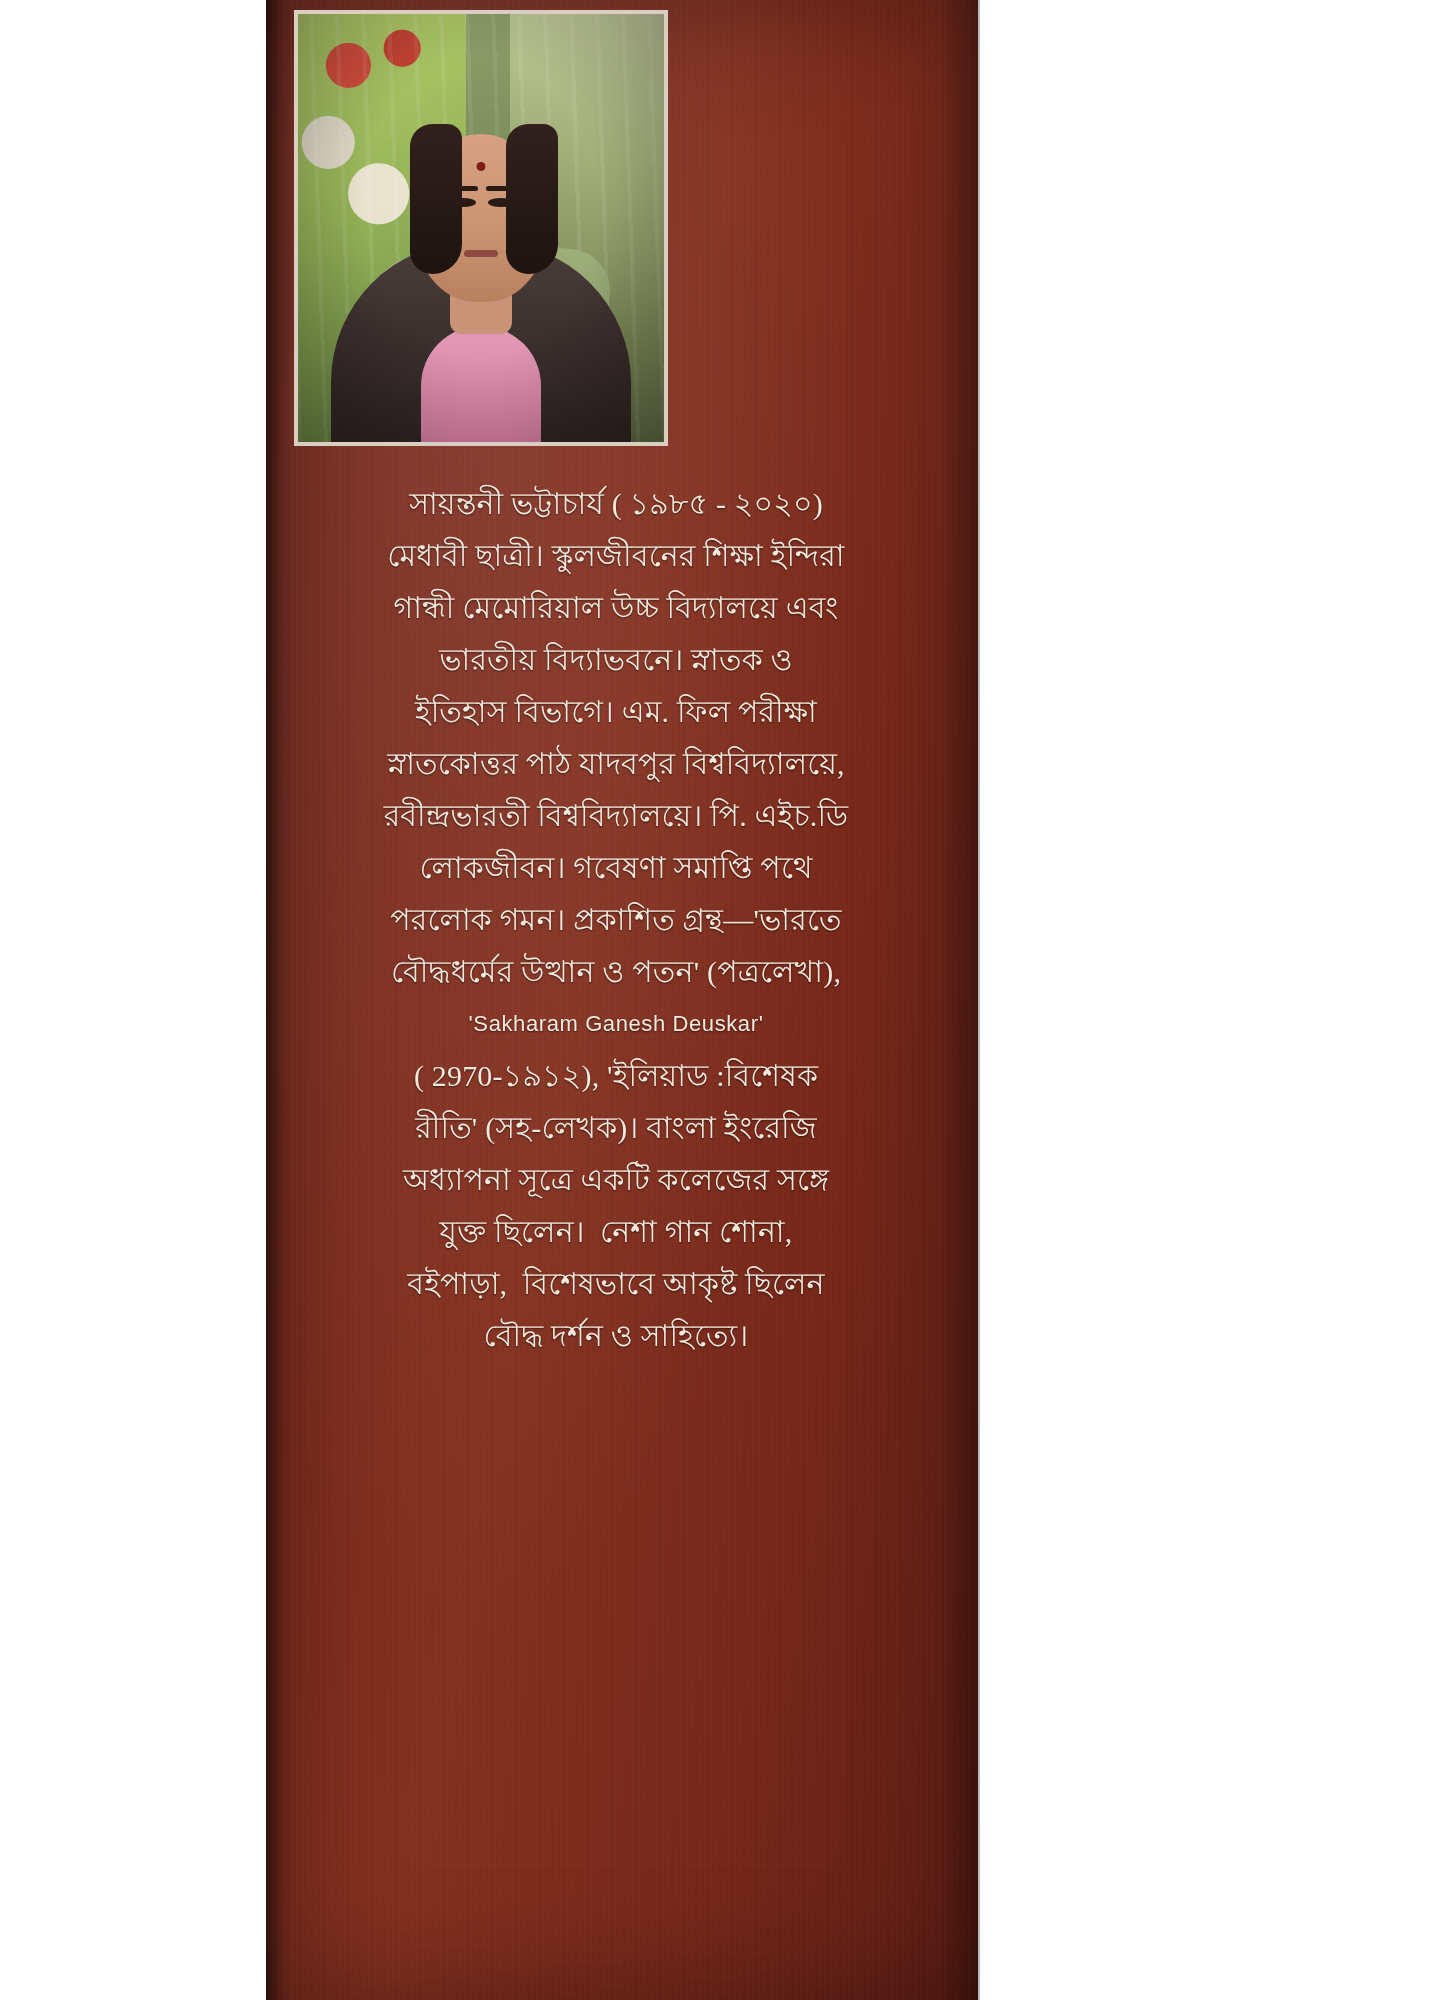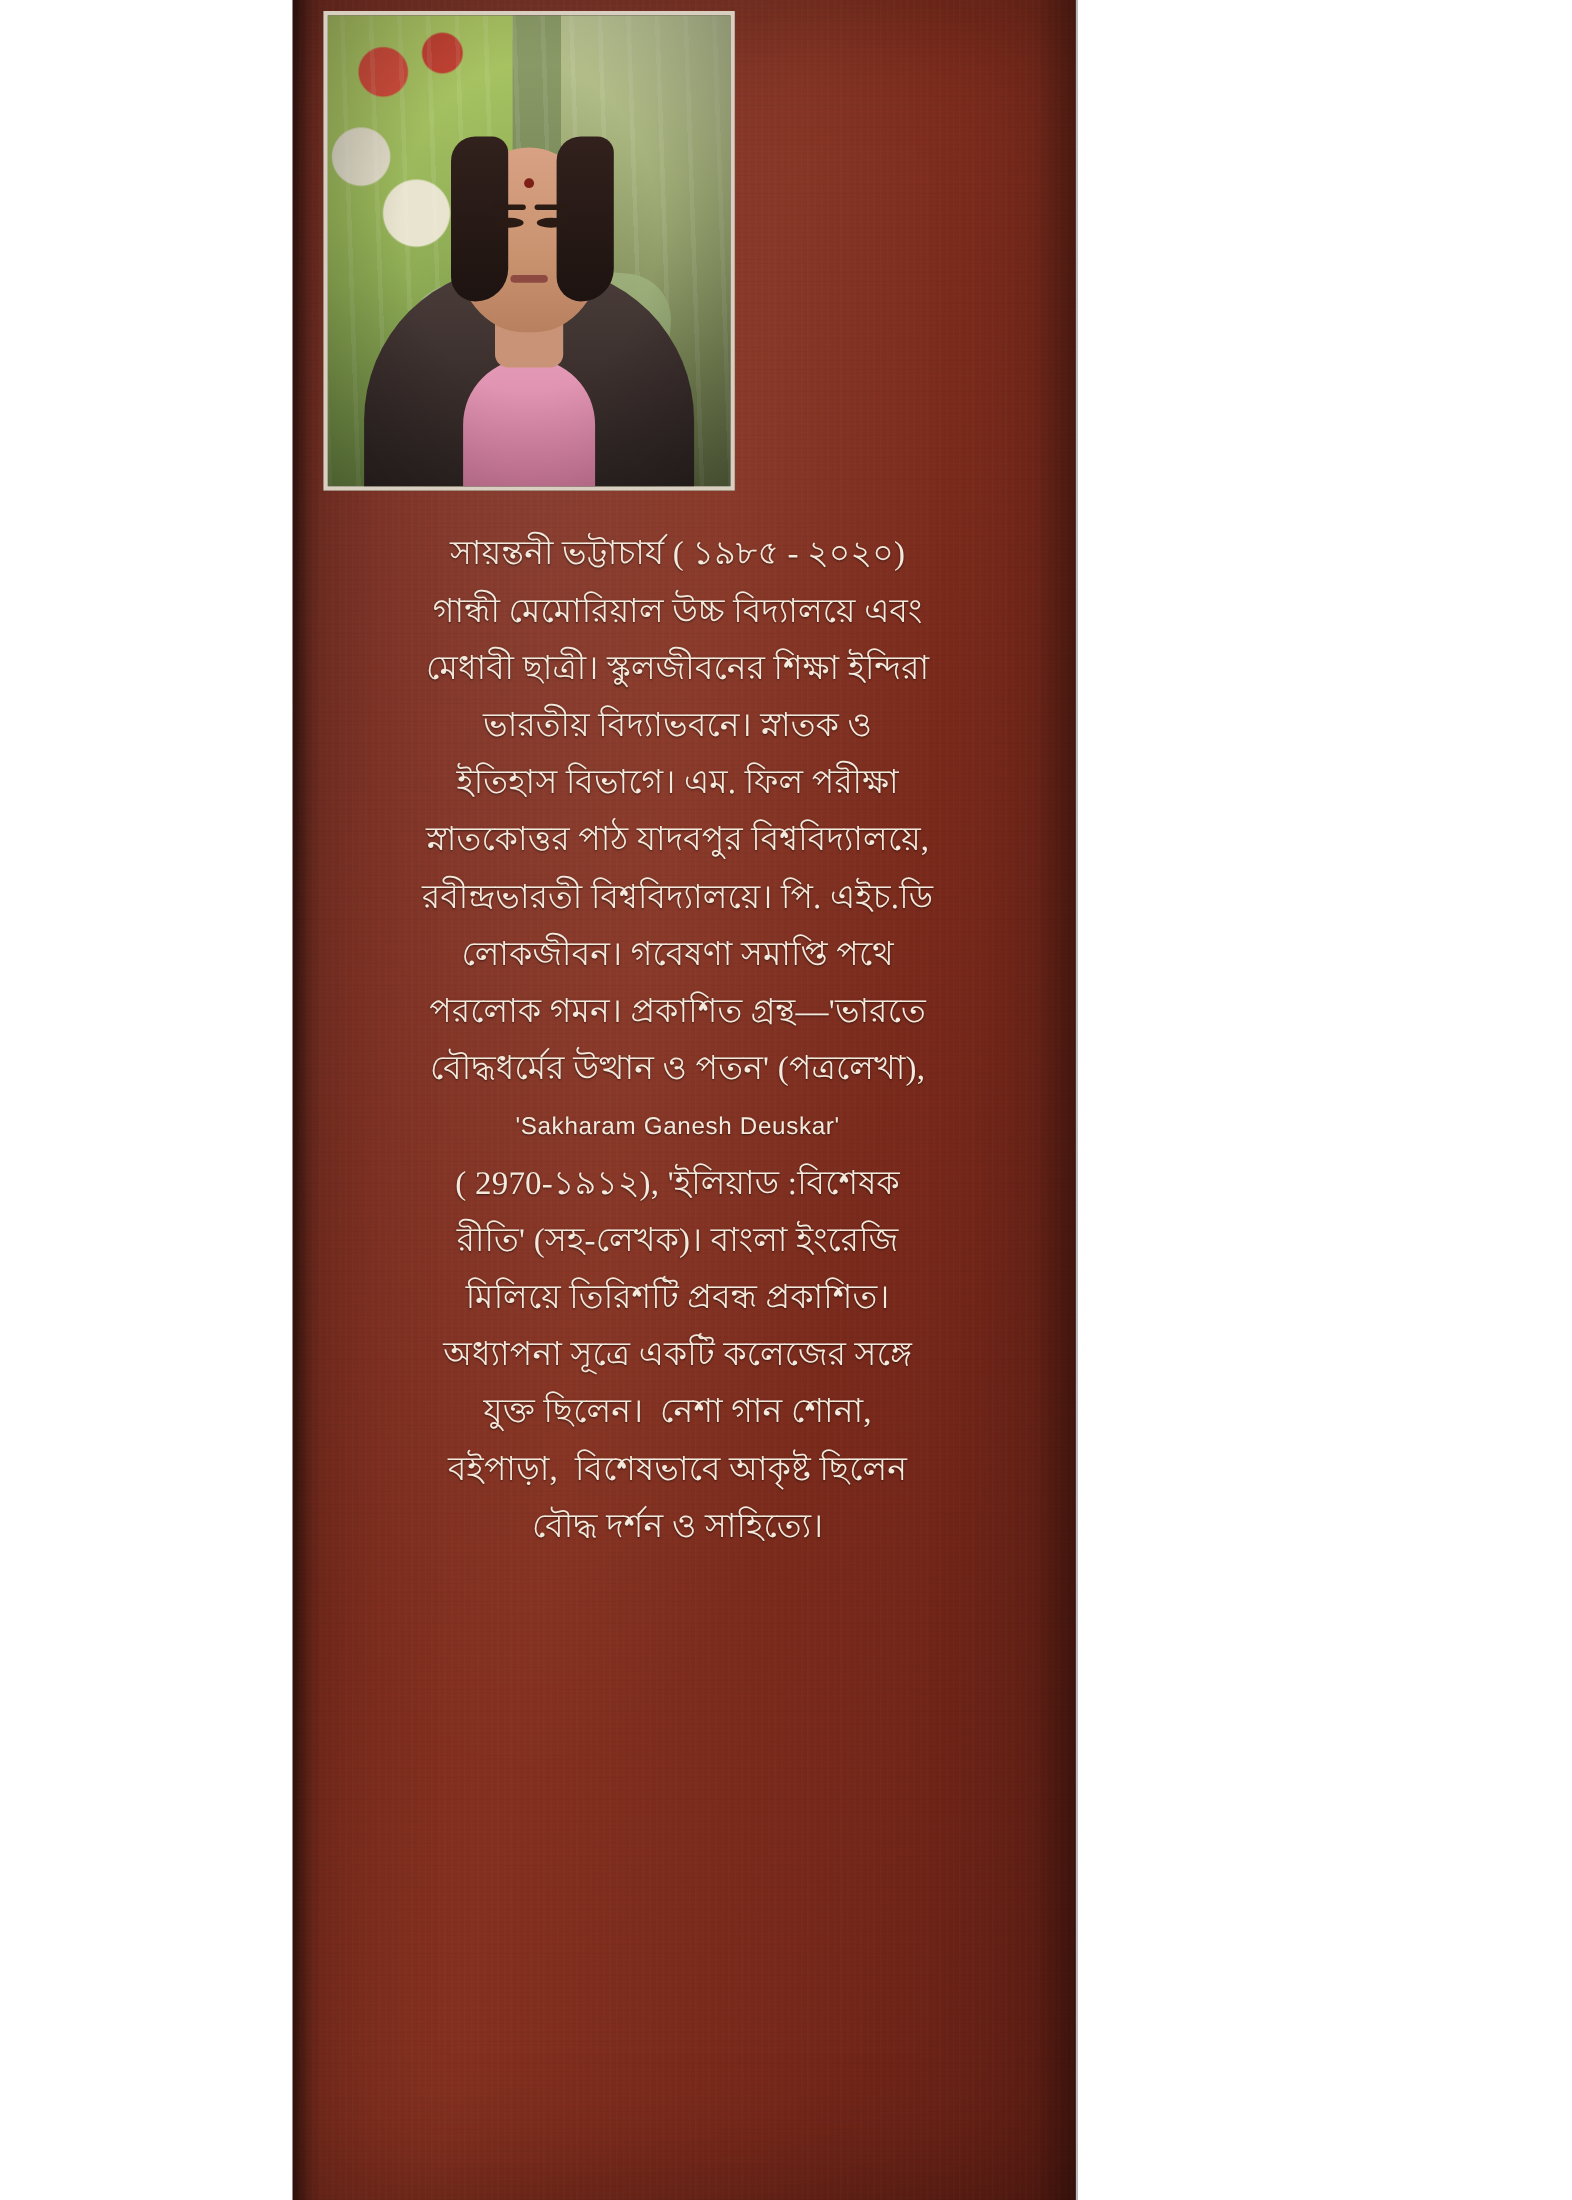--- a/index.html
+++ b/index.html
@@ -283,32 +283,31 @@
       <div class="brow-r"></div>
       <div class="eye-l"></div>
       <div class="eye-r"></div>
       <div class="mouth"></div>
       <div class="photo-vignette"></div>
     </div>
   </div>
 
   <div id="blurb">
     <p class="line">সায়ন্তনী ভট্টাচার্য ( ১৯৮৫ - ২০২০)</p>
+    <p class="line">মেধাবী ছাত্রী। স্কুলজীবনের শিক্ষা ইন্দিরা</p>
     <p class="line">গান্ধী মেমোরিয়াল উচ্চ বিদ্যালয়ে এবং</p>
-    <p class="line">মেধাবী ছাত্রী। স্কুলজীবনের শিক্ষা ইন্দিরা</p>
     <p class="line">ভারতীয় বিদ্যাভবনে। স্নাতক ও</p>
     <p class="line">ইতিহাস বিভাগে। এম. ফিল পরীক্ষা</p>
     <p class="line">স্নাতকোত্তর পাঠ যাদবপুর বিশ্ববিদ্যালয়ে,</p>
     <p class="line">রবীন্দ্রভারতী বিশ্ববিদ্যালয়ে। পি. এইচ.ডি</p>
     <p class="line">লোকজীবন। গবেষণা সমাপ্তি পথে</p>
     <p class="line">পরলোক গমন। প্রকাশিত গ্রন্থ—'ভারতে</p>
     <p class="line">বৌদ্ধধর্মের উত্থান ও পতন' (পত্রলেখা),</p>
     <p class="line latin">'Sakharam Ganesh Deuskar'</p>
     <p class="line">( 2970-১৯১২), 'ইলিয়াড :বিশেষক</p>
     <p class="line">রীতি' (সহ-লেখক)। বাংলা ইংরেজি</p>
-    <p class="line">মিলিয়ে তিরিশটি প্রবন্ধ প্রকাশিত।</p>
     <p class="line">অধ্যাপনা সূত্রে একটি কলেজের সঙ্গে</p>
     <p class="line">যুক্ত ছিলেন।  নেশা গান শোনা,</p>
     <p class="line">বইপাড়া,  বিশেষভাবে আকৃষ্ট ছিলেন</p>
     <p class="line">বৌদ্ধ দর্শন ও সাহিত্যে।</p>
   </div>
 
 </div>
 
 </body></html>

